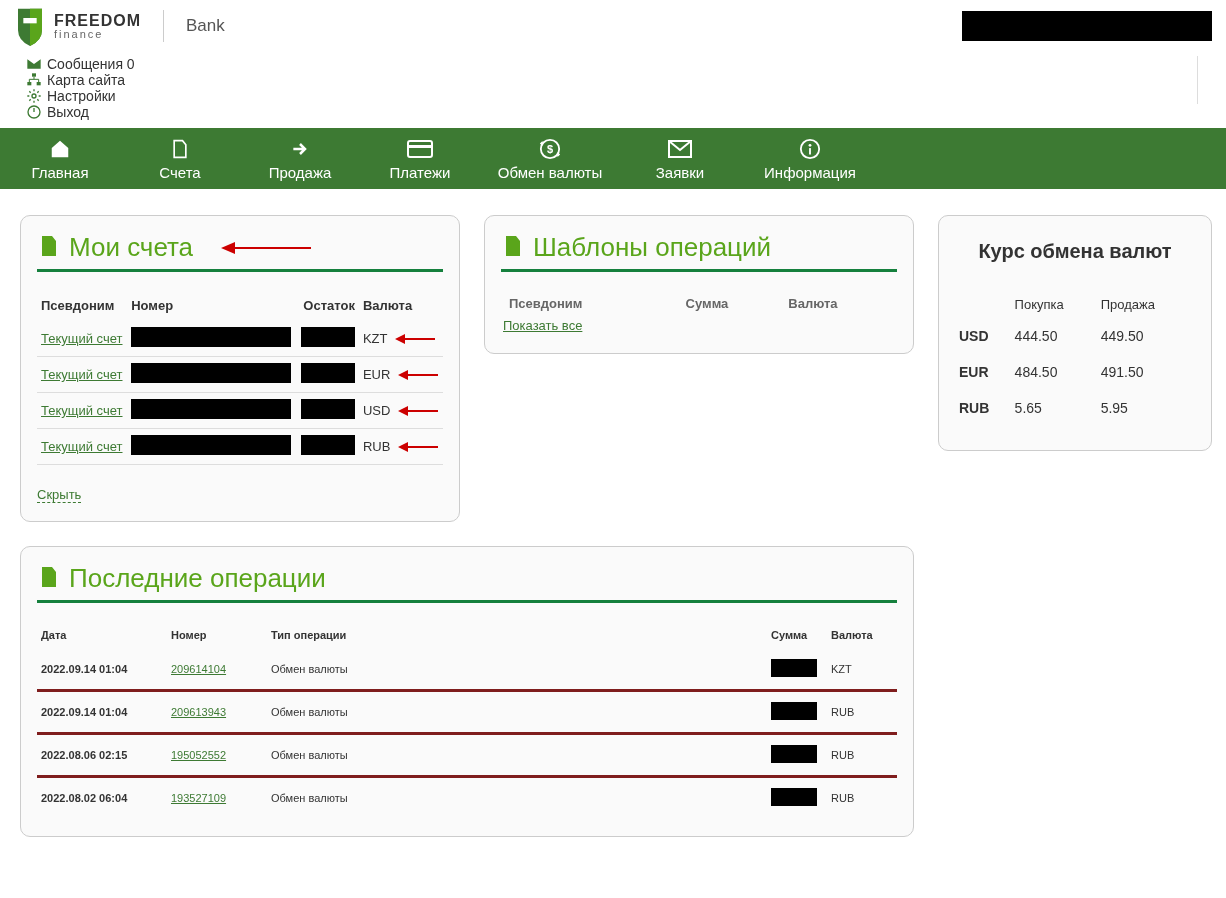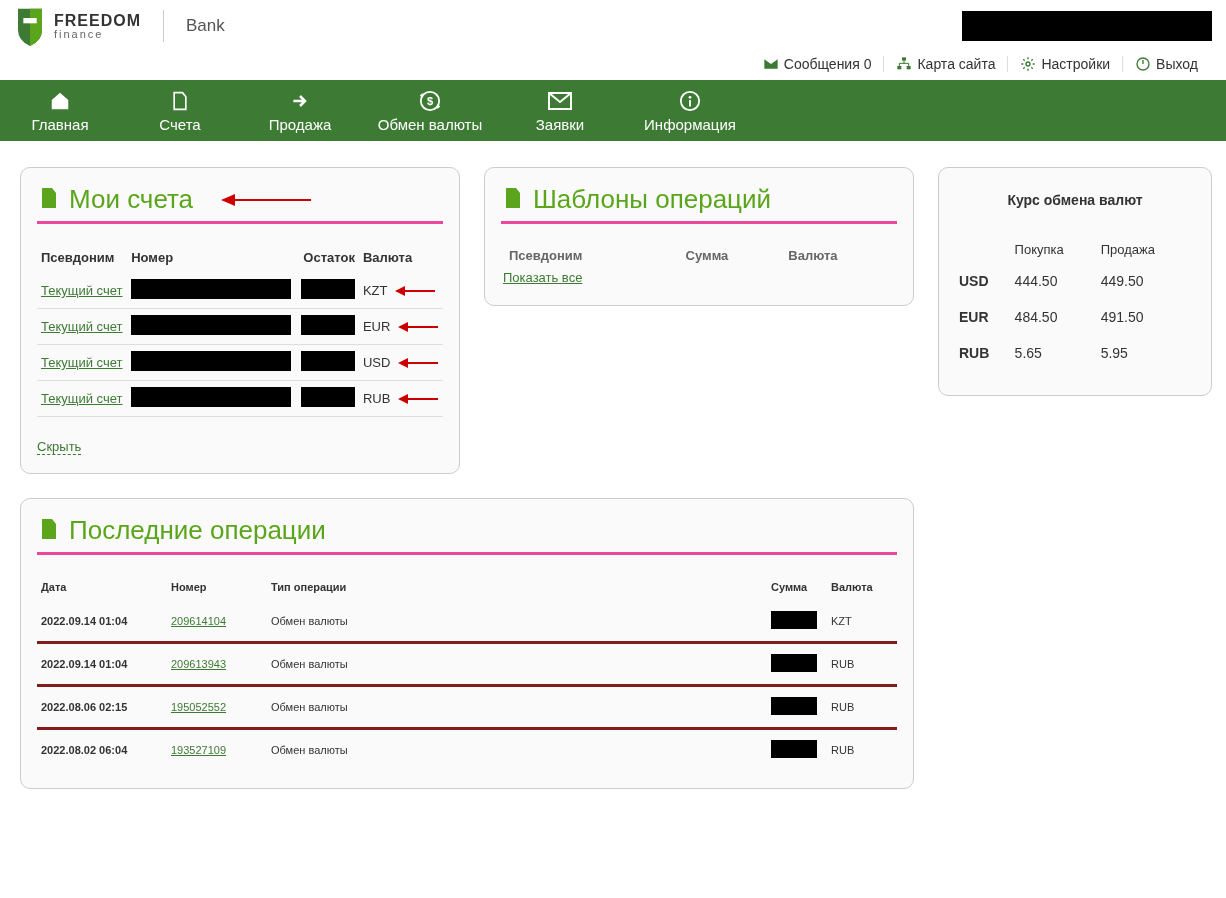--- a/index.html
+++ b/index.html
@@ -12,38 +12,38 @@
 .logo-block { display: flex; align-items: center; gap: 8px; }
 .logo-shield { width: 32px; height: 40px; }
 .logo-text { display: flex; flex-direction: column; line-height: 1; }
 .logo-text .l1 { font-weight: 700; font-size: 16px; letter-spacing: 1px; color: #333; }
 .logo-text .l2 { font-size: 11px; letter-spacing: 2px; color: #666; }
 .logo-divider { width: 1px; background: #ccc; height: 32px; margin: 0 14px; }
 .logo-bank { font-size: 17px; color: #555; }
 .spacer { flex: 1; }
 .blackbox-header { width: 250px; height: 30px; background: #000; }
 
-.toplinks { display: flex; justify-content: flex-end; gap: 0; padding: 10px 14px 8px 0; font-size: 14px; color: #333; }
+.toplinks { display: flex; justify-content: flex-end; gap: 0; padding: 10px 14px 8px 0; font-size: 14px; color: #333; flex-direction: column; }
 .toplinks .titem { display: flex; align-items: center; gap: 5px; padding: 0 12px; border-right: 1px solid #ddd; cursor: pointer; }
 .toplinks .titem:last-child { border-right: none; padding-right: 0; }
 .toplinks svg { width: 16px; height: 16px; }
 
 
 .mainnav { background: #3d7a33; display: flex; }
 .navitem { color: #fff; text-align: center; padding: 10px 0 8px; width: 120px; cursor: pointer; }
 .navitem .navicon { display: flex; justify-content: center; height: 22px; align-items: center; }
 .navitem .navlabel { font-size: 15px; margin-top: 4px; }
 .navitem svg { fill: #fff; }
 
 
 .content { display: grid; grid-template-columns: 440px 430px 1fr; gap: 24px; padding: 26px 14px 14px 20px; align-items: start; }
 
 
 .panel { border: 1px solid #ccc; border-radius: 10px; background: #fafafa; padding: 16px 16px 18px; position: relative; }
-.panel-header { display: flex; align-items: center; gap: 8px; border-bottom: 3px solid #ec4899; padding-bottom: 6px; margin-bottom: 18px; }
+.panel-header { display: flex; align-items: center; gap: 8px; border-bottom: 3px solid #15803d; padding-bottom: 6px; margin-bottom: 18px; }
 .panel-header .picon svg { width: 24px; height: 24px; fill: #5aa51b; }
 .panel-header h2 { color: #5aa51b; font-weight: 400; font-size: 26px; }
 
 
 .acct-table { width: 100%; border-collapse: collapse; font-size: 13px; }
 .acct-table th { text-align: left; font-weight: 700; color: #333; padding: 8px 4px; }
 .acct-table th.right { text-align: right; }
 .acct-table td { padding: 6px 4px; border-bottom: 1px solid #ddd; }
 .acct-link { color: #3d7a33; text-decoration: underline; font-size: 13px; }
 .blk { background: #000; display: inline-block; height: 20px; }
@@ -57,21 +57,21 @@
 
 
 .big-arrow { margin-left: 20px; }
 
 
 .tmpl-head th { text-align: left; font-weight: 700; color: #666; padding: 4px 6px; font-size: 13px; }
 .showall { color: #3d7a33; text-decoration: underline; font-size: 13px; cursor: pointer; }
 
 
 .rates-panel { padding: 24px 18px; }
-.rates-title { text-align: center; font-weight: 700; font-size: 14px; margin-bottom: 28px; }
+.rates-title { text-align: center; font-weight: 700; font-size: 20px; margin-bottom: 28px; }
 .rates-table { width: 100%; font-size: 14px; border-collapse: collapse; }
 .rates-table th { font-weight: 400; color: #333; padding: 6px 2px; text-align: left; font-size: 13px; }
 .rates-table td { padding: 10px 2px; }
 .rates-table .cur { font-weight: 700; }
 
 
 .recent-wrap { grid-column: 1 / span 2; }
 .ops-table { width: 100%; border-collapse: collapse; font-size: 11px; }
 .ops-table th { text-align: left; font-weight: 700; padding: 8px 4px; }
 .ops-table td { padding: 10px 4px; border-bottom: 3px solid #7f1d1d; }
@@ -154,20 +154,29 @@
     <div class="navlabel">Счета</div>
   </div>
   <div class="navitem">
     <div class="navicon">
         <svg width="24" height="20" viewBox="0 0 24 24">
           <path d="M4 12h12M12 6l6 6-6 6" stroke="#fff" stroke-width="3" fill="none"></path>
         </svg>
       </div>
     <div class="navlabel">Продажа</div>
   </div>
+  <div class="navitem">
+    <div class="navicon">
+        <svg width="26" height="18" viewBox="0 0 26 18">
+          <rect x="1" y="1" width="24" height="16" rx="2" fill="none" stroke="#fff" stroke-width="2"></rect>
+          <rect x="1" y="5" width="24" height="3" fill="#fff"></rect>
+        </svg>
+      </div>
+    <div class="navlabel">Платежи</div>
+  </div>
   <div class="navitem" style="width:140px">
     <div class="navicon">
         <svg width="24" height="22" viewBox="0 0 24 24">
           <circle cx="12" cy="12" r="10" fill="none" stroke="#fff" stroke-width="2"></circle>
           <text x="12" y="16" text-anchor="middle" fill="#fff" font-size="12" font-weight="bold">$</text>
           <path d="M4 8l-2-2 2-2M20 16l2 2-2 2" stroke="#fff" stroke-width="1.5" fill="none"></path>
         </svg>
       </div>
     <div class="navlabel">Обмен валюты</div>
   </div>

